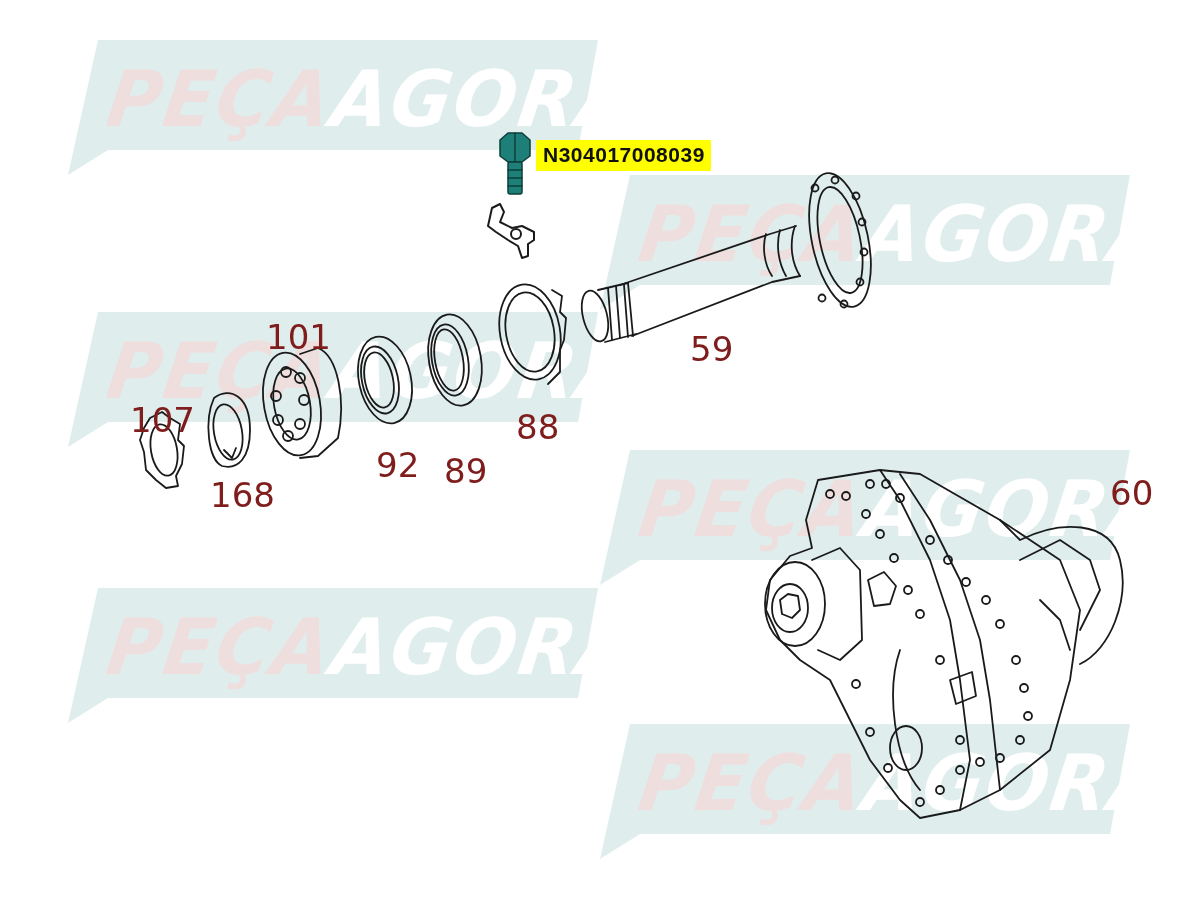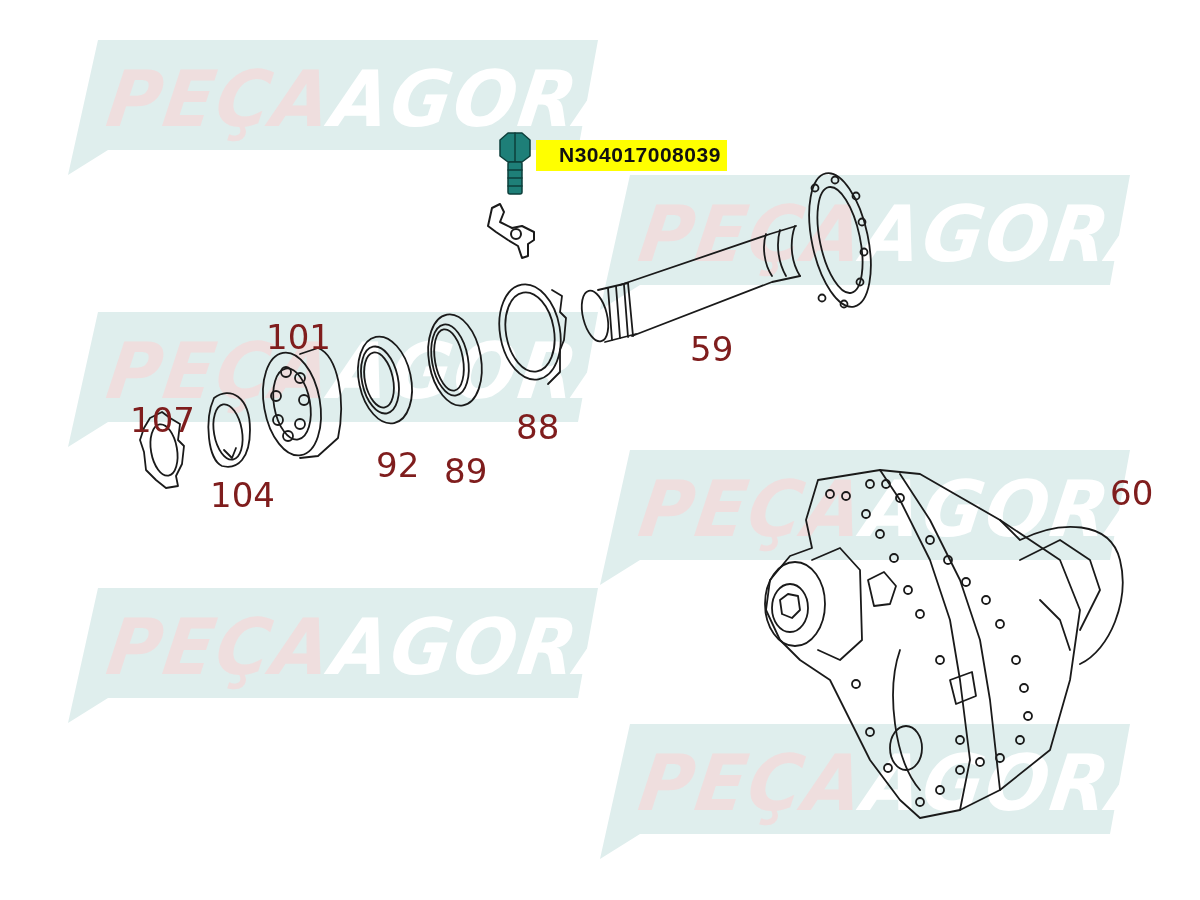--- a/index.html
+++ b/index.html
@@ -5,21 +5,21 @@
   html, body { margin:0; padding:0; background:#ffffff; }
   body { width:1200px; height:900px; position:relative; overflow:hidden; font-family:"Liberation Sans", sans-serif; }
   .canvas { position:absolute; left:0; top:0; width:1200px; height:900px; }
   .wm { position:absolute; width:530px; height:135px; }
   .wm svg { width:100%; height:100%; overflow:visible; }
   .wm-text { position:absolute; left:40px; top:22px; font-family:"DejaVu Sans", sans-serif; font-weight:bold; font-style:italic; font-size:74px; letter-spacing:2px; transform:skewX(-8deg) scaleY(1.05); white-space:nowrap; line-height:1; }
   .wm-peca { color:#efdede; }
   .wm-agora { color:#ffffff; }
   .diagram { position:absolute; left:0; top:0; width:1200px; height:900px; }
   .callout { position:absolute; font-family:"DejaVu Sans", sans-serif; font-size:34px; color:#7f1d1d; line-height:1; }
-  .partno { position:absolute; left:536px; top:140px; background:#ffff00; padding:2px 6px 3px 23px; font-family:"Liberation Sans", sans-serif; font-weight:bold; font-size:21px; color:#111; line-height:26px; letter-spacing:0.5px; }
+  .partno { position:absolute; left:536px; top:140px; background:#ffff00; padding:2px 6px 3px 7px; font-family:"Liberation Sans", sans-serif; font-weight:bold; font-size:21px; color:#111; line-height:26px; letter-spacing:0.5px; }
 </style>
 </head>
 <body>
 
 <div class="canvas">
 
   <div id="wm-layer">
       <div class="wm" style="left: 68px; top: 40px;"><svg viewBox="0 0 530 135" preserveAspectRatio="none">
           <path d="M30 0 L530 0 L510 110 L40 110 L0 135 Z" fill="#dfeeed"></path>
         </svg><div class="wm-text"><span class="wm-peca" style="color: rgb(239, 222, 222);">PEÇA</span><span class="wm-agora" style="color: rgb(255, 255, 255);">AGORA</span></div></div>
@@ -165,20 +165,20 @@
       <circle cx="870" cy="732" r="4"></circle>
         <circle cx="888" cy="768" r="4"></circle>
     </g>
   </svg>
 
   <div class="partno">N304017008039</div>
 
   <div id="callout-layer">
       <div class="callout" style="left: 266px; top: 320px;">101</div>
       <div class="callout" style="left: 130px; top: 374px; margin-top: 29px;">107</div>
-      <div class="callout" style="left: 210px; top: 478px;">104</div>
+      <div class="callout" style="left: 210px; top: 478px;">168</div>
       <div class="callout" style="left: 376px; top: 448px;">92</div>
       <div class="callout" style="left: 444px; top: 426px; margin-top: 28px;">89</div>
       <div class="callout" style="left: 516px; top: 410px; text-align: center;">88</div>
       <div class="callout" style="left: 690px; top: 332px;">59</div>
       <div class="callout" style="left: 1110px; top: 476px;">60</div>
     </div>
 </div>
 
 </body></html>

